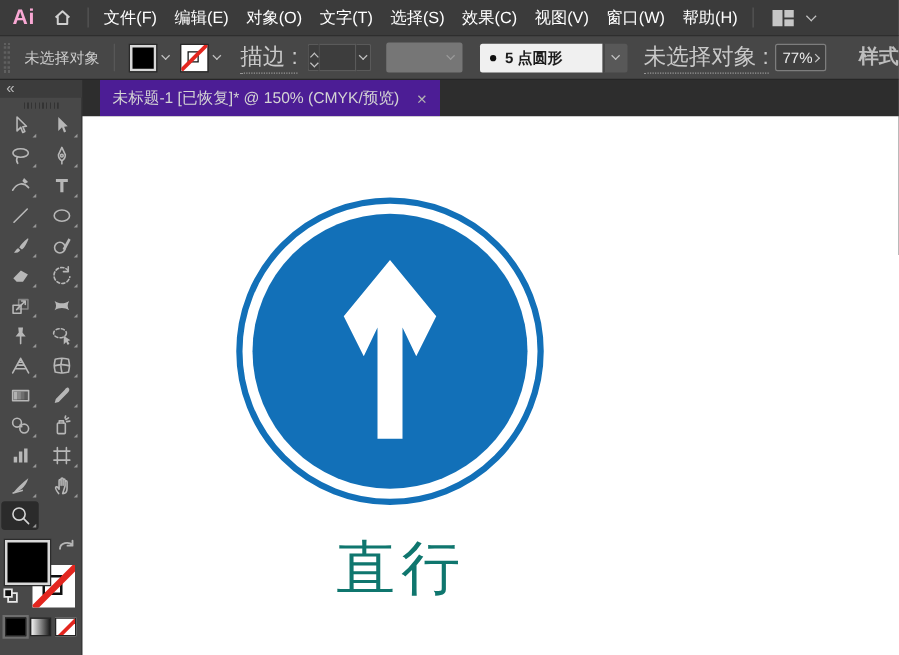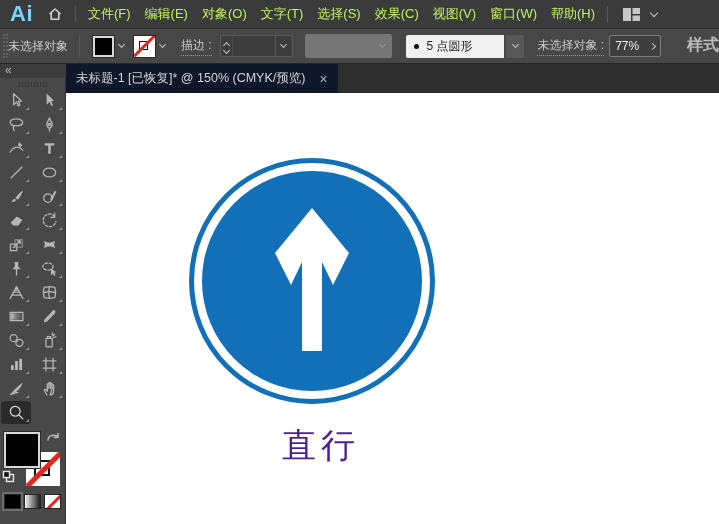--- a/index.html
+++ b/index.html
@@ -2,52 +2,52 @@
 <html><head>
 <meta charset="utf-8">
 <style>
   * { margin:0; padding:0; box-sizing:border-box; }
   html,body { width:719px; height:524px; overflow:hidden; }
   body { font-family:"Liberation Sans","DejaVu Sans",sans-serif; background:#2d2d2d; }
   .app { width:719px; height:524px; display:flex; flex-direction:column; }
 
   
   .menubar { height:29px; background:#3b3b3b; display:flex; align-items:center; flex:0 0 29px; border-bottom:1px solid #2e2e2e; }
-  .ai-logo { color:#7dd3fc; font-weight:bold; font-size:22px; margin-left:10px; letter-spacing:0.5px; }
+  .ai-logo { color:#f9a8d4; font-weight:bold; font-size:17px; margin-left:10px; letter-spacing:0.5px; }
   .home-ic { margin-left:14px; display:flex; align-items:center; }
   .vdiv { width:1px; height:16px; background:#575757; margin:0 12px; }
   .menu-items { display:flex; align-items:center; gap:14px; }
-  .menu-item { color:#bef264; font-size:13px; white-space:nowrap; cursor:default; }
+  .menu-item { color:#ffffff; font-size:13px; white-space:nowrap; cursor:default; }
   .ws-ic { margin-left:2px; display:flex; align-items:center; }
   .chev { display:inline-block; width:6px; height:6px; border-right:1.6px solid #c3c3c3; border-bottom:1.6px solid #c3c3c3; transform:rotate(45deg); margin-top:-3px; }
   .chev.sm { width:5px; height:5px; }
   .chev.up { transform:rotate(-135deg); margin-top:3px; }
   .chev.right { transform:rotate(-45deg); margin-top:0; }
   .menubar .chev { margin-left:10px; }
 
   
   .controlbar { height:35px; background:#474747; display:flex; align-items:center; flex:0 0 35px; border-bottom:1px solid #262626; }
   .cgrip { width:5px; height:24px; border-left:2px dotted #606060; border-right:2px dotted #606060; margin-left:3px; }
-  .status-text { color:#cbcbcb; font-size:12px; white-space:nowrap; }
+  .status-text { color:#cbcbcb; font-size:12px; margin-left:12px; white-space:nowrap; }
   .controlbar .vdiv { margin:0 11px; height:22px; }
   .swatch-widget { display:flex; align-items:center; gap:5px; margin-left:2px; }
   .fill-sw { width:21px; height:21px; background:#000; border:2px solid #d8d8d8; outline:1px solid #2a2a2a; }
   .stroke-sw { width:21px; height:21px; background:#fff; outline:1px solid #2a2a2a; position:relative; overflow:hidden; }
   .stroke-sw .inner { position:absolute; left:5px; top:5px; width:9px; height:9px; border:1.5px solid #111; background:#fff; }
   .redslash { position:absolute; left:-4px; top:8px; width:30px; height:3.4px; background:#e3261f; transform:rotate(-45deg); }
   .stroke-widget { margin-left:10px; }
-  .lbl { color:#c9c9c9; font-size:12px; border-bottom:1px dotted #979797; padding-bottom:1px; white-space:nowrap; }
+  .lbl { color:#c9c9c9; font-size:18px; border-bottom:1px dotted #979797; padding-bottom:1px; white-space:nowrap; }
   .stroke-lbl { margin-left:16px; }
   .stepper { display:flex; flex-direction:column; justify-content:center; gap:3px; width:13px; height:22px; background:#3d3d3d; border:1px solid #5a5a5a; border-right:none; align-items:center; margin-left:8px; border-radius:2px 0 0 2px; }
   .stroke-field { width:46px; height:22px; background:#3d3d3d; border:1px solid #5a5a5a; border-left:1px solid #4a4a4a; }
   .dd-btn { width:18px; height:22px; background:#3d3d3d; border:1px solid #5a5a5a; border-left:none; display:flex; align-items:center; justify-content:center; border-radius:0 2px 2px 0; }
   .disabled-dd { width:92px; height:24px; background:#767676; border-radius:2px; margin-left:12px; display:flex; align-items:center; justify-content:flex-end; padding-right:7px; }
   .disabled-dd .chev { border-color:#9a9a9a; }
   .brush-widget { display:flex; margin-left:14px; }
-  .brush-field { width:98px; height:23px; background:#f0f0f0; border-radius:2px 0 0 2px; display:flex; align-items:center; gap:7px; padding:0 8px; }
+  .brush-field { width:98px; height:23px; background:#f0f0f0; border-radius:2px 0 0 2px; display:flex; align-items:center; gap:7px; padding:0 8px;font-weight:bold; }
   .brush-dot { width:5px; height:5px; border-radius:50%; background:#111; }
   .brush-name { color:#1c1c1c; font-size:12px; white-space:nowrap; }
   .brush-chev { width:20px; height:23px; background:#585858; border-left:2px solid #474747; border-radius:0 2px 2px 0; display:flex; align-items:center; justify-content:center; }
   .opacity-lbl { margin-left:13px; }
   .opacity-field { width:54px; height:22px; background:#3f3f3f; border:1px solid #7d7d7d; border-radius:2px; margin-left:5px; display:flex; align-items:center; justify-content:space-between; padding:0 5px; }
   .opacity-val { color:#ececec; font-size:12px; }
   .style-lbl { color:#bdbdbd; font-size:16px; margin-left:26px; border:none;font-weight:bold; }
 
   
   .workspace { flex:1; display:flex; min-height:0; }
@@ -73,29 +73,29 @@
   .mini-default { position:absolute; left:2px; top:40px; }
   .modes { display:flex; gap:3px; margin-top:4px; }
   .mode-btn { width:17px; height:15px; border:1px solid #252525; position:relative; overflow:hidden; padding:0; cursor:default; }
   .mode-color { background:#000; box-shadow:0 0 0 2px #6e6e6e; }
   .mode-grad { background:linear-gradient(90deg,#f5f5f5,#1a1a1a); }
   .mode-none { background:#fff; }
   .mode-none .redslash { left:-4px; top:6px; width:26px; height:3px; }
 
   .right-col { flex:1; display:flex; flex-direction:column; min-width:0; }
   .tabbar { height:29px; flex:0 0 29px; background:#2d2d2d; display:flex; align-items:center; }
-  .tab { height:29px; background:#0f172a; display:flex; align-items:center; padding:0 10px; margin-left:0; gap:14px; }
+  .tab { height:29px; background:#4c1d95; display:flex; align-items:center; padding:0 10px; margin-left:14px; gap:14px; }
   .tab-title { color:#d4d4d4; font-size:12.5px; white-space:nowrap; }
   .tab-close { color:#b2b2b2; font-size:14px; line-height:14px; cursor:default; }
   .watermark { margin-left:auto; padding-right:8px; color:#8f8f8f; font-size:13.5px; font-weight:bold; letter-spacing:2.5px; white-space:nowrap; }
 
   
   .canvas { flex:1; background:#fff; position:relative; min-height:0; }
   .sign { position:absolute; left:121px; top:63px; }
-  .sign-label { position:absolute; left:180px; top:330px; width:150px; text-align:center; font-size:34px; letter-spacing:5px; color:#4c1d95; font-weight:500; white-space:nowrap; }
+  .sign-label { position:absolute; left:180px; top:330px; width:150px; text-align:center; font-size:47px; letter-spacing:5px; color:#0f766e; font-weight:500; white-space:nowrap; }
 </style>
 </head>
 <body>
 
 <div class="app">
 
   <div class="menubar">
     <span class="ai-logo">Ai</span>
     <span class="home-ic">
       <svg width="16" height="16" viewBox="0 0 16 16">

